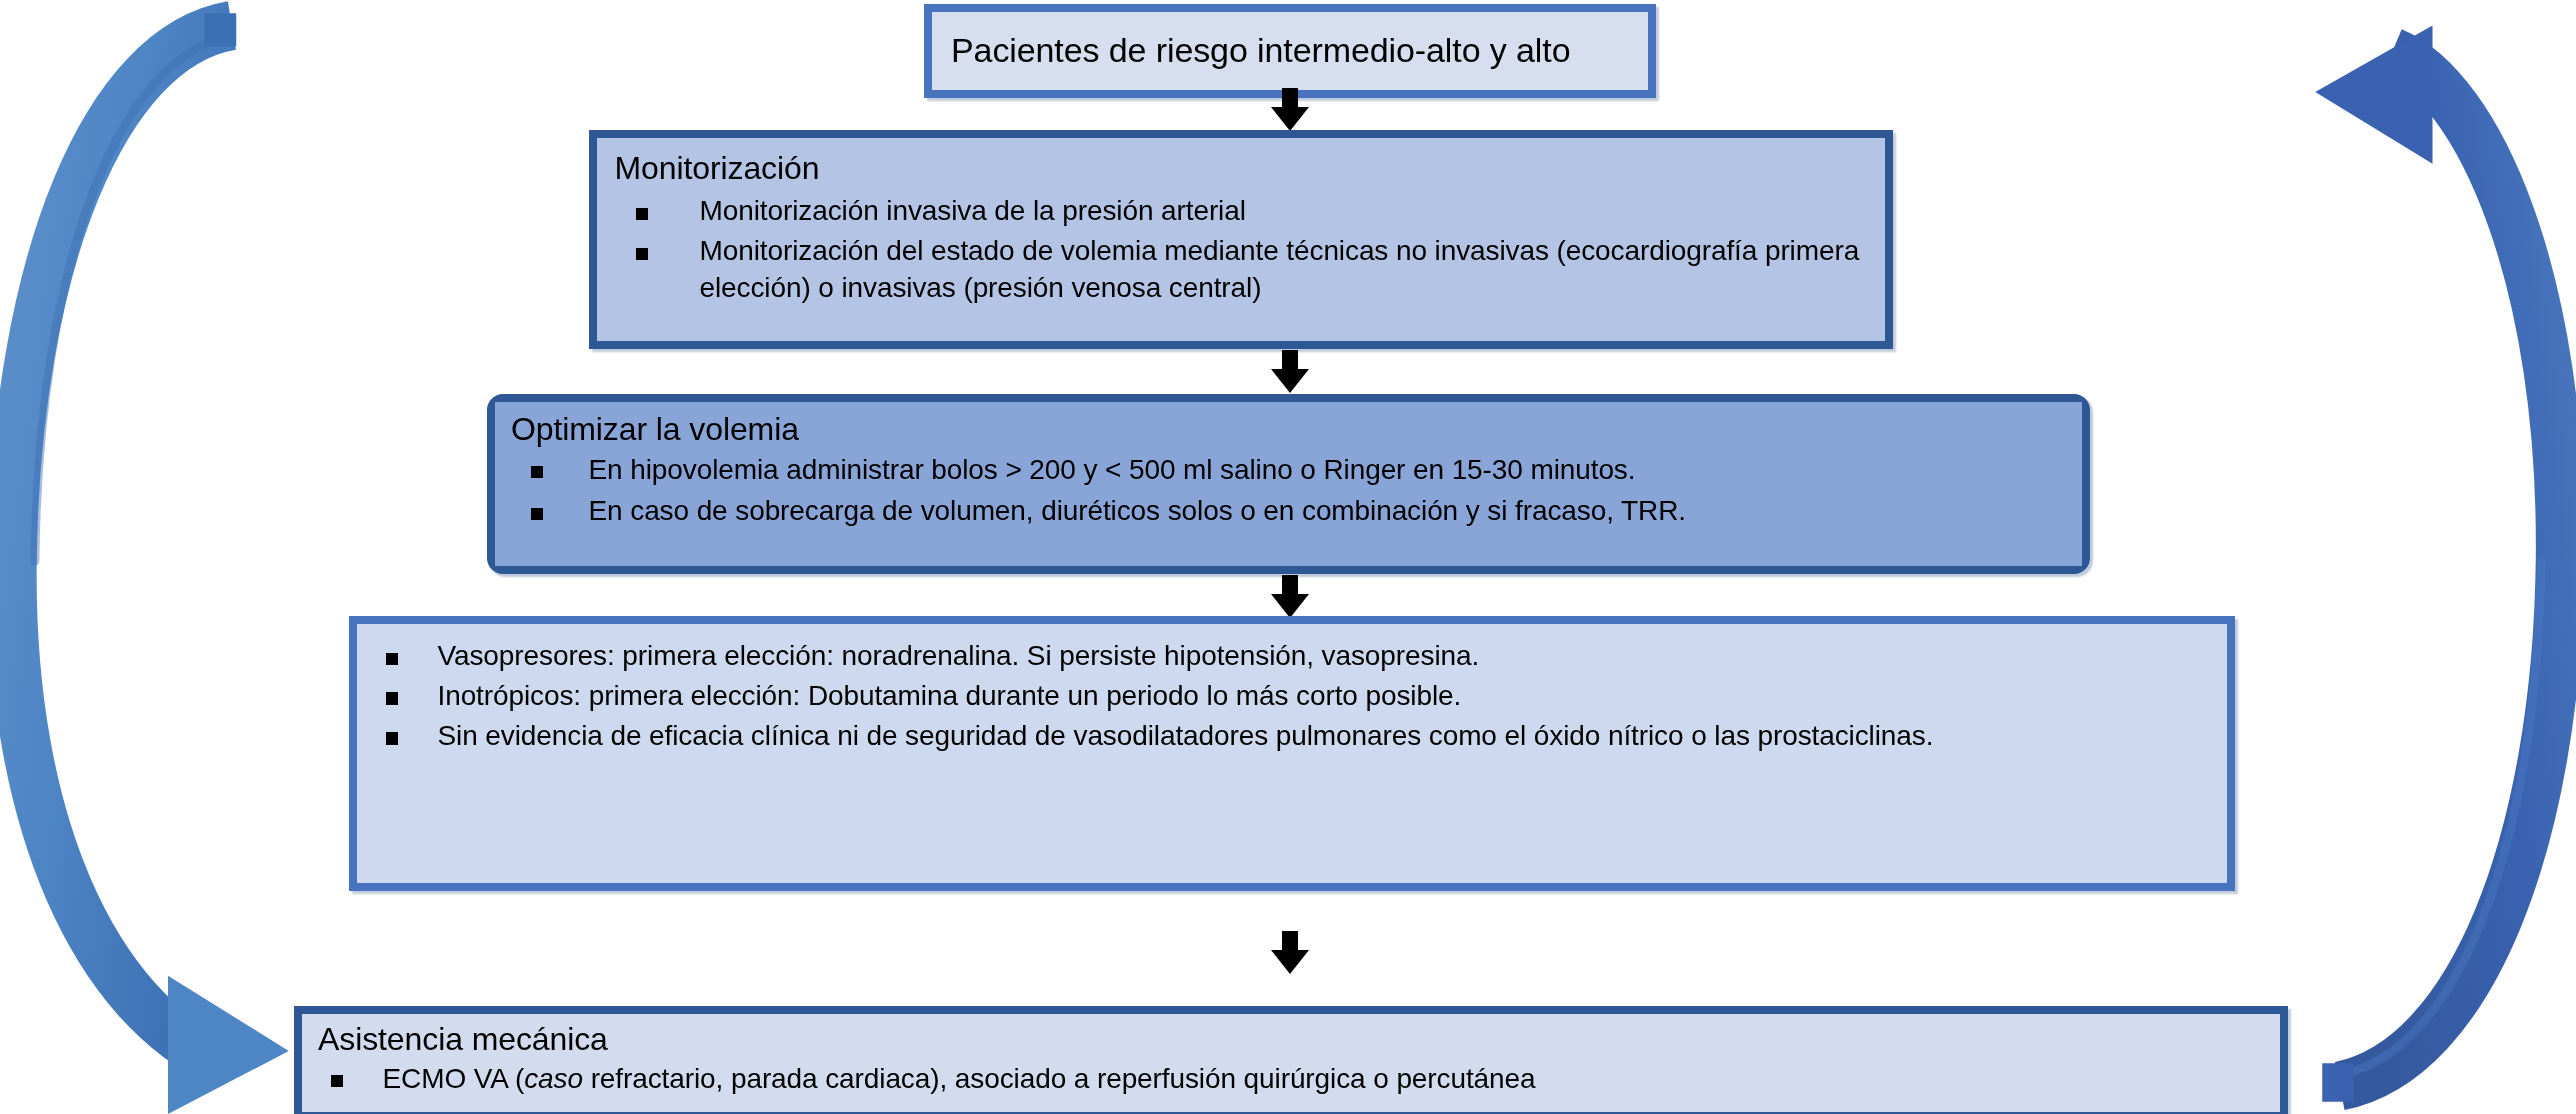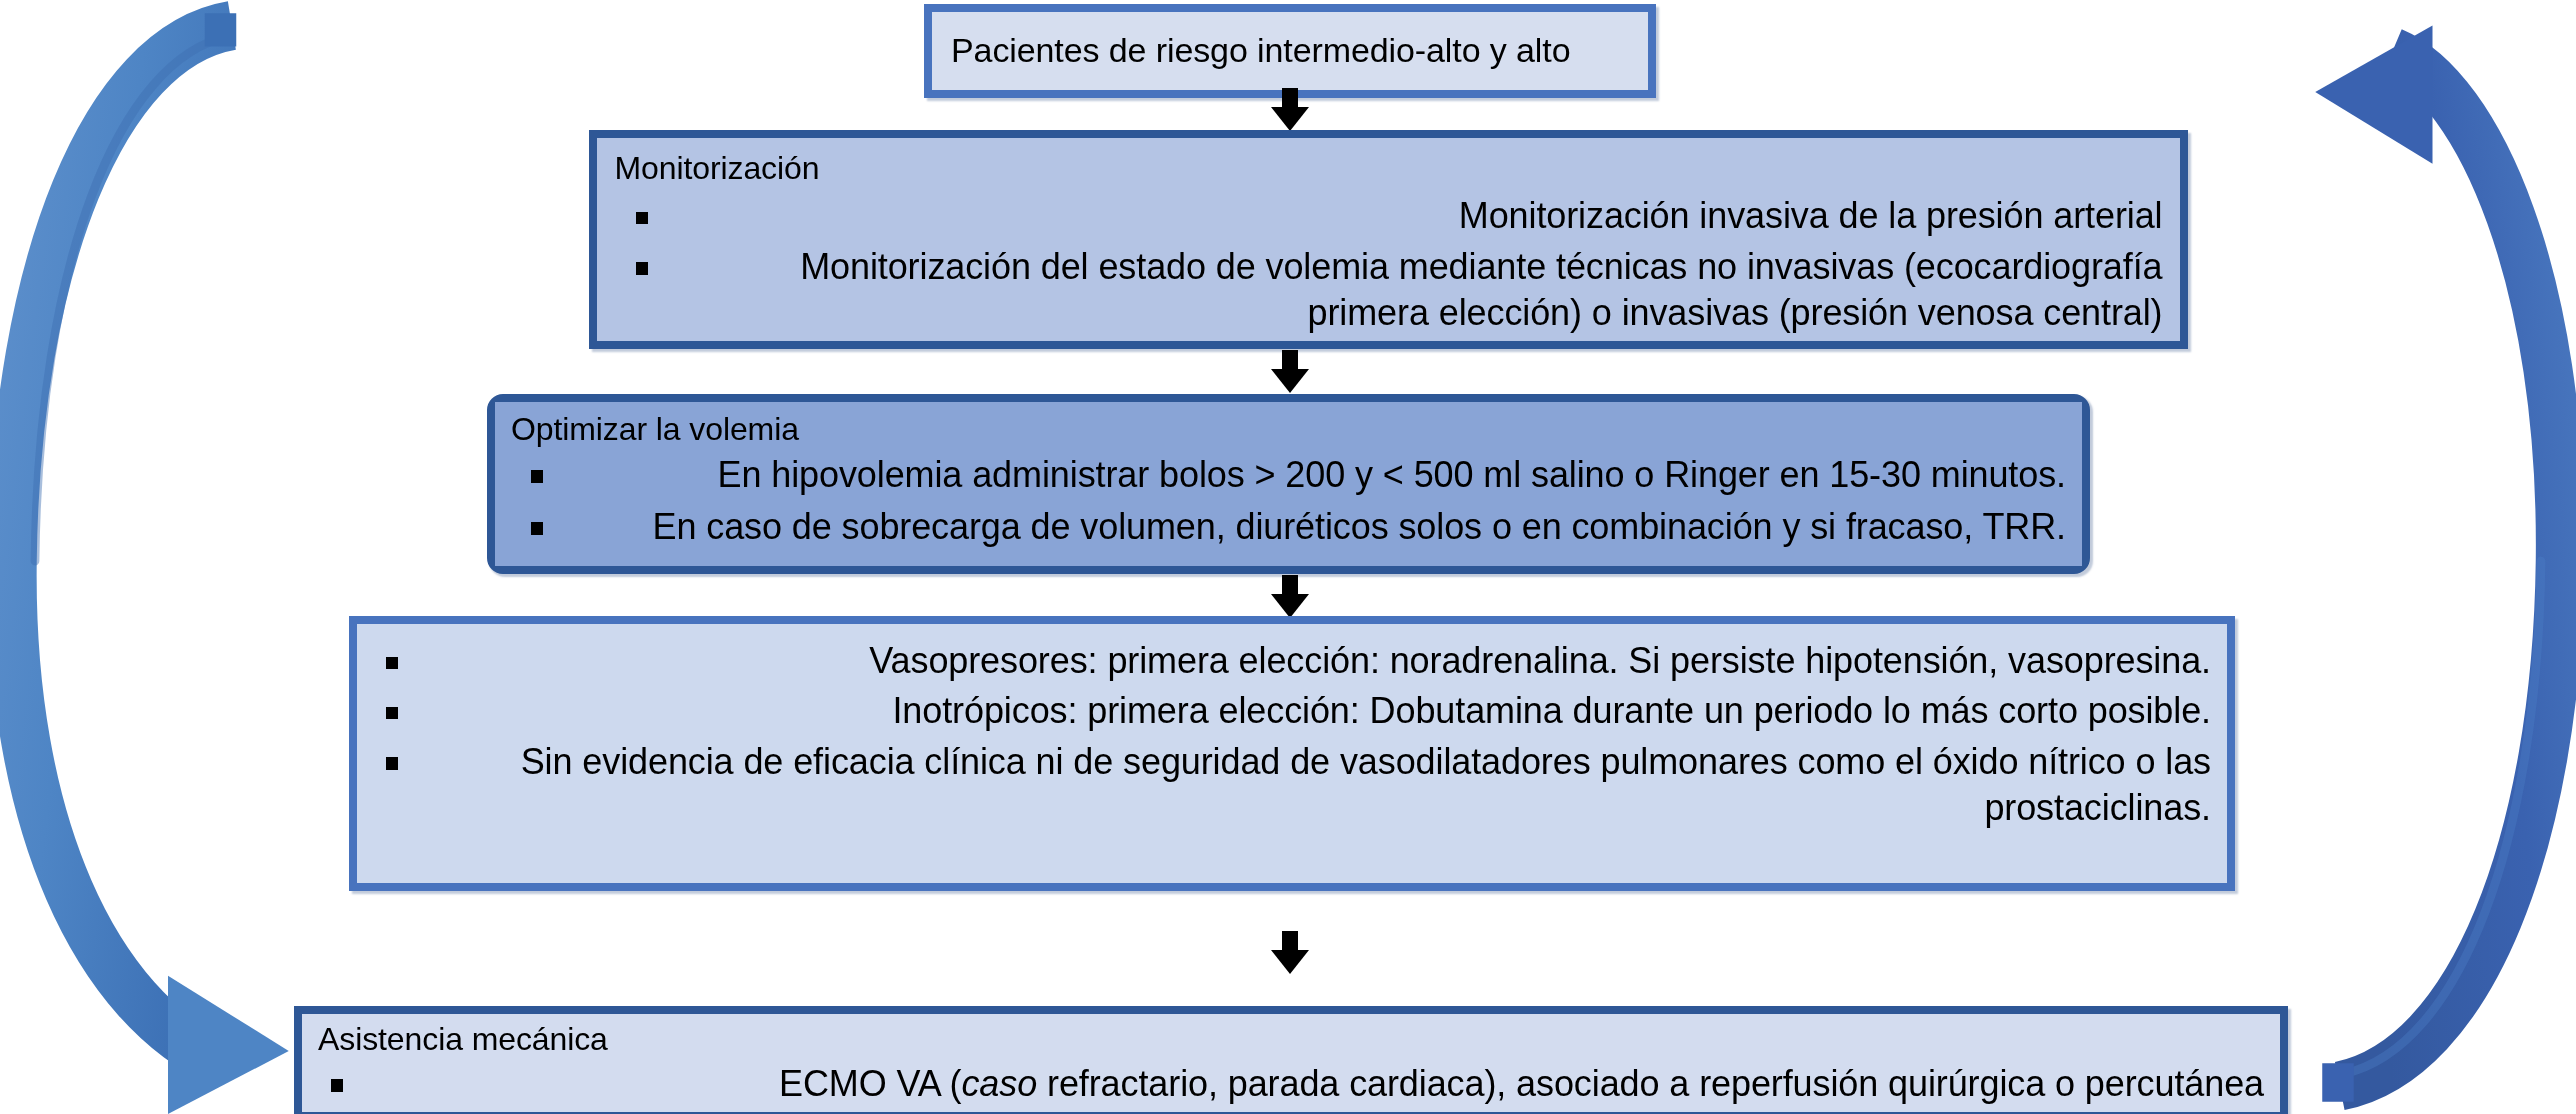--- a/index.html
+++ b/index.html
@@ -54,24 +54,23 @@
     letter-spacing: -0.1px;
     white-space: nowrap;
   }
   .bullet-list {
     list-style: none;
     margin: 0;
     padding: 0;
   }
   .bullet-list li {
     position: relative;
-    font-size: 36px;
+    font-size: 28px;
     line-height: 1.30;
     letter-spacing: -0.1px;
-    text-align: right;
   }
   .bullet-list li .bullet-sq {
     position: absolute;
     left: 0;
     top: 0.52em;
     width: 12.3px;
     height: 12.3px;
     background: #000000;
   }
   .bullet-list li .bullet-text {
@@ -89,21 +88,21 @@
   }
   #box-patients .proc-inner {
     background: #D6DEEF;
     padding: 0 19px;
     justify-content: center;
   }
   #box-patients .box-title { font-size: 34px; }
 
   
   #box-monitor {
-    left: 589px; top: 130px; width: 1599px; height: 219px;
+    left: 589px; top: 130px; width: 1304px; height: 219px;
     border-width: 8px;
     border-color: #2E5796;
     background: #14b8a6;
     box-shadow: 2.6px 2.6px 1.8px rgba(120,140,175,0.45);
   }
   #box-monitor .proc-inner {
     background: #B4C4E4;
     padding: 12.3px 17.5px 8.8px 17.5px;
     justify-content: flex-start;
   }

